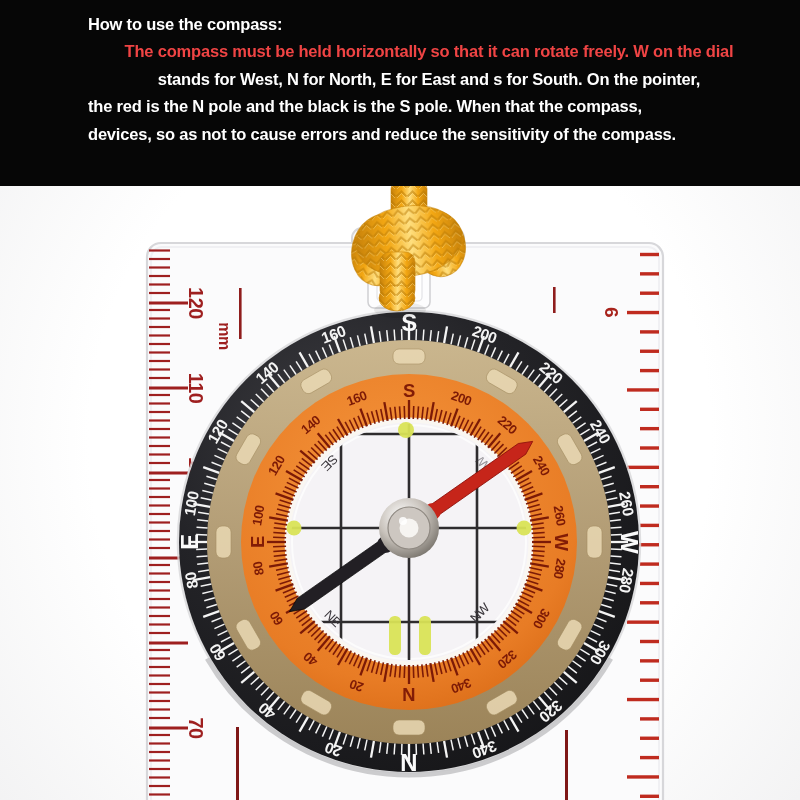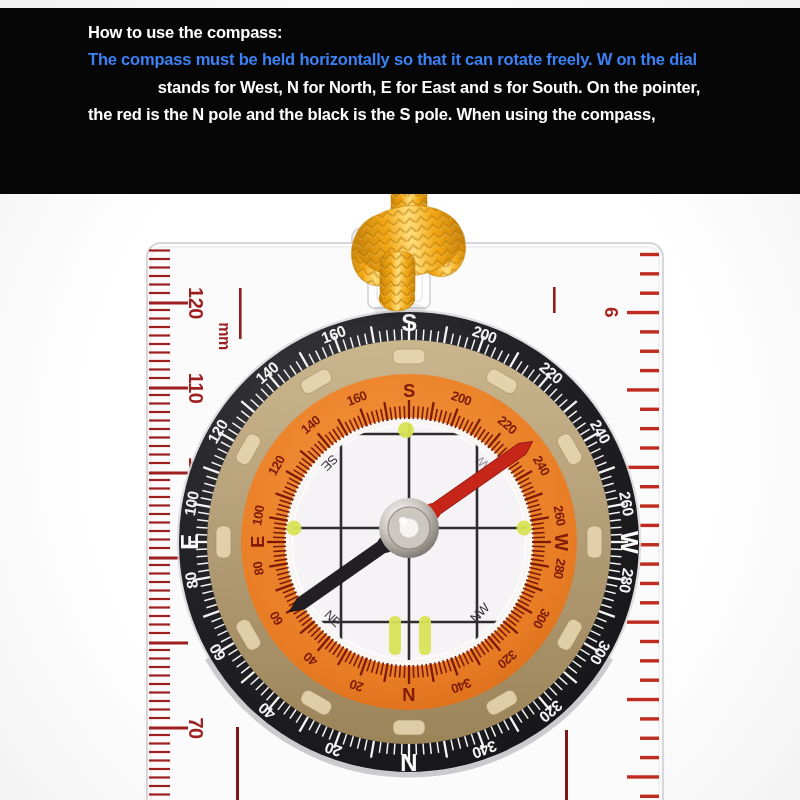--- a/index.html
+++ b/index.html
@@ -1,20 +1,20 @@
 <!DOCTYPE html>
 <html><head>
 <meta charset="utf-8">
 <style>
   html,body{margin:0;padding:0;}
   body{width:800px;height:800px;position:relative;background:#fff;overflow:hidden;}
   .photo{position:absolute;inset:0;
     background:radial-gradient(ellipse at 50% 55%, #ffffff 55%, #f0f0f1 100%);}
   #compass-svg{position:absolute;left:0;top:0;z-index:1;}
-  .banner{position:absolute;left:0;top:8px;width:800px;height:186px;z-index:2;
+  .banner{position:absolute;left:0;top:0;width:800px;height:186px;z-index:2;
     box-sizing:border-box;padding:11px 30px 0 88px;}
   .banner p{margin:0;font:700 16.5px/27.4px "Liberation Sans",sans-serif;
     letter-spacing:-0.2px;white-space:pre;}
   svg text{font-family:"Liberation Sans",sans-serif;}
 </style>
 </head>
 <body>
 
 <div class="photo"></div>
 
@@ -650,16 +650,17 @@
       <ellipse fill="url(#braid)" fill-opacity="0.5" stroke="none" cx="409" cy="241" rx="53" ry="35" transform="rotate(-7 409 241)"></ellipse>
       <rect fill="url(#gCord)" stroke="#c8860a" stroke-width="1" stroke-opacity="0.6" x="380" y="252" width="35" height="48" rx="10"></rect>
       <rect fill="url(#braid)" fill-opacity="0.5" stroke="none" x="380" y="252" width="35" height="48" rx="10"></rect>
       <ellipse fill="url(#gCord)" stroke="#c8860a" stroke-width="1" stroke-opacity="0.6" cx="397" cy="298" rx="18" ry="13"></ellipse>
       <ellipse fill="url(#braid)" fill-opacity="0.5" stroke="none" cx="397" cy="298" rx="18" ry="13"></ellipse>
     </g>
   </svg>
 
 <div class="banner" style="background: rgb(6, 6, 6);">
   <p style="color: rgb(255, 255, 255);">How to use the compass:</p>
-  <p style="color: #3b82f6;">The compass must be held horizontally so that it can rotate freely. W on the dial</p>
+  <p style="color: #ef4444; text-align: center;">The compass must be held horizontally so that it can rotate freely. W on the dial</p>
   <p style="color: rgb(255, 255, 255); text-align: center;">stands for West, N for North, E for East and s for South. On the pointer,</p>
-  <p style="color: rgb(255, 255, 255);">the red is the N pole and the black is the S pole. When using the compass,</p>
+  <p style="color: rgb(255, 255, 255);">the red is the N pole and the black is the S pole. When that the compass,</p>
+  <p style="color: rgb(255, 255, 255);">devices, so as not to cause errors and reduce the sensitivity of the compass.</p>
 </div>
 
 </body></html>

